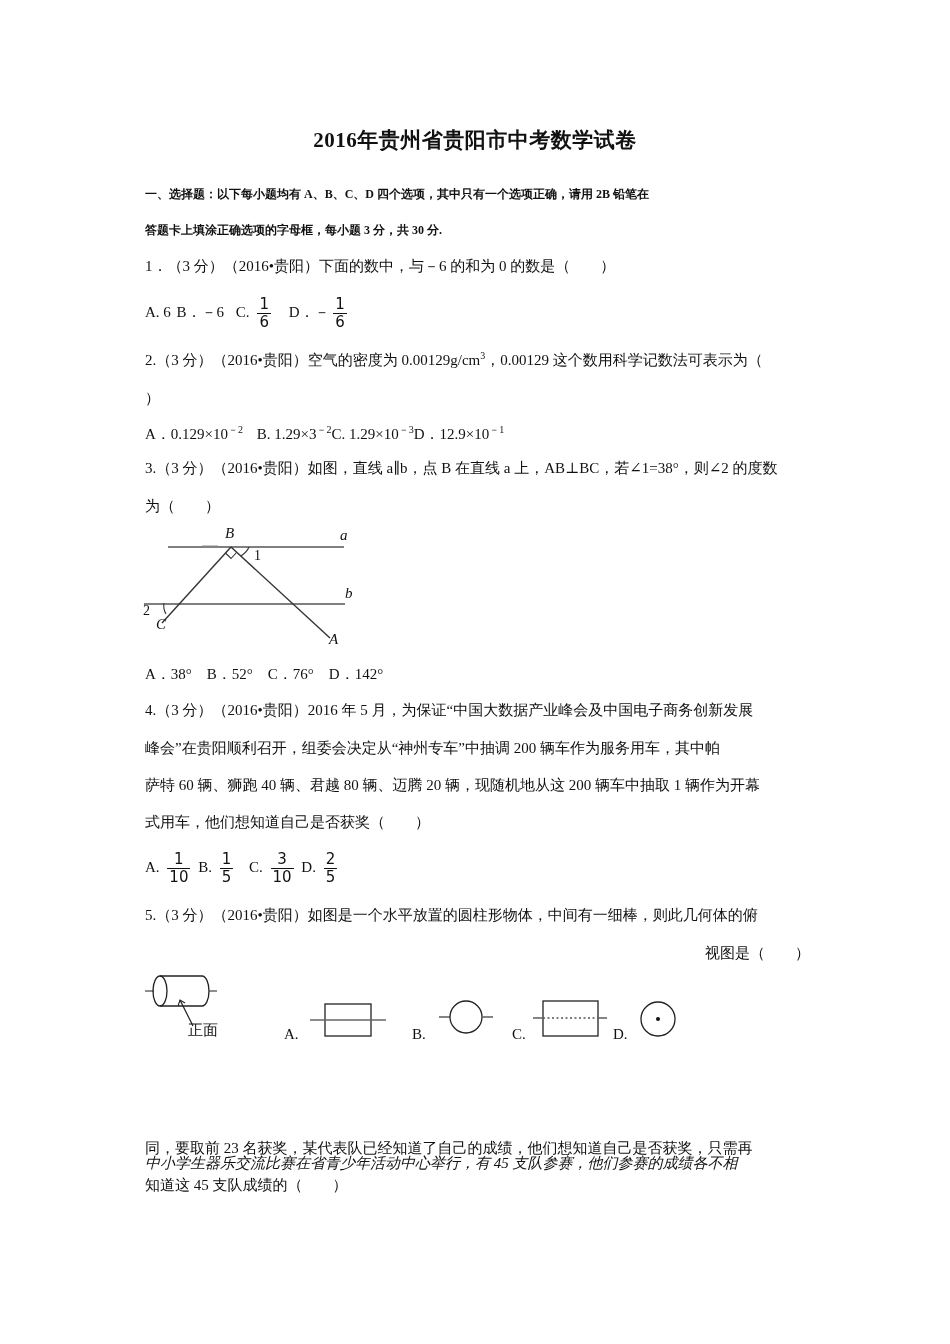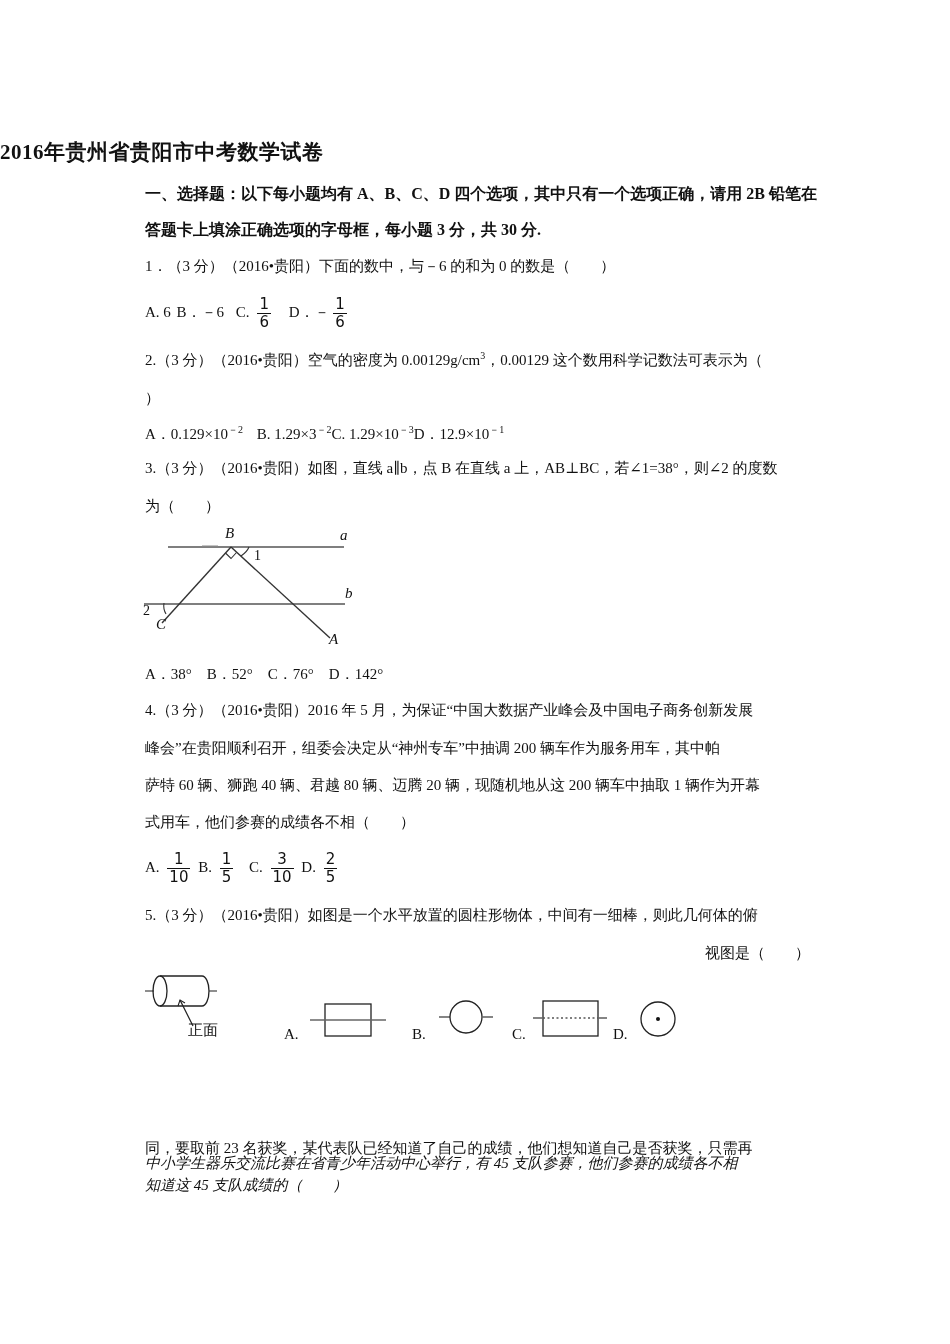--- a/index.html
+++ b/index.html
@@ -16,37 +16,37 @@
       color: #111111;
     }
     .page {
       position: absolute;
       left: 0; top: 0;
       width: 950px; height: 1344px;
     }
     .title {
       position: absolute;
       left: 0; width: 950px;
-      top: 138px;
-      text-align: left;
+      top: 126px;
+      text-align: center;
       font-size: 21px;
       font-weight: bold;
       letter-spacing: 0.5px;
     }
     .line {
       position: absolute;
       left: 145px;
       width: 665px;
       font-size: 15px;
       line-height: 20px;
       white-space: nowrap;
     }
     .section-head {
       font-weight: bold;
-      font-size: 16px;
+      font-size: 12px;
     }
     .frac {
       display: inline-block;
       vertical-align: middle;
       text-align: center;
       font-family: "DejaVu Sans", sans-serif;
       font-size: 15px;
       line-height: 17px;
       margin: 0 4px;
     }
@@ -121,21 +121,21 @@
     <span class="abs" style="left:3px; top:78px; font-size:14px;">2</span>
     <span class="abs" style="left:16px; top:91px; font-style:italic; font-size:15px;">C</span>
     <span class="abs" style="left:189px; top:106px; font-style:italic; font-size:15px;">A</span>
   </div>
 
   <div class="line" style="top:664px;">A．38°　B．52°　C．76°　D．142°</div>
 
   <div class="line" style="top:700px;">4.（3 分）（2016•贵阳）2016 年 5 月，为保证“中国大数据产业峰会及中国电子商务创新发展</div>
   <div class="line" style="top:738px;">峰会”在贵阳顺利召开，组委会决定从“神州专车”中抽调 200 辆车作为服务用车，其中帕</div>
   <div class="line" style="top:775px;">萨特 60 辆、狮跑 40 辆、君越 80 辆、迈腾 20 辆，现随机地从这 200 辆车中抽取 1 辆作为开幕</div>
-  <div class="line" style="top:812px;">式用车，他们参赛的成绩各不相（　　）</div>
+  <div class="line" style="top:812px;">式用车，他们想知道自己是否获奖（　　）</div>
   <div class="line" style="top:849px; line-height:36px;">
     <span>A.</span>
     <span class="frac">
       <span class="num">1</span>
       <span class="den">10</span>
     </span>
     <span>B.</span>
     <span class="frac">
       <span class="num">1</span>
       <span class="den">5</span>
@@ -192,15 +192,15 @@
   </svg>
 
   <span class="opt-label" style="left:613px; top:1026px;">D.</span>
   <svg style="left:638px; top:1001px;" width="40" height="40">
     <circle cx="20" cy="18" r="17" fill="none" stroke="#222" stroke-width="1.3"></circle>
     <circle cx="20" cy="18" r="2" fill="#111"></circle>
   </svg>
 
   <div class="line" style="top:1153px;font-style:italic;">中小学生器乐交流比赛在省青少年活动中心举行，有 45 支队参赛，他们参赛的成绩各不相</div>
   <div class="line" style="top:1138px;">同，要取前 23 名获奖，某代表队已经知道了自己的成绩，他们想知道自己是否获奖，只需再</div>
-  <div class="line" style="top:1175px;font-style:italic;">知道这 45 支队成绩的（　　）</div>
+  <div class="line" style="top:1175px;">知道这 45 支队成绩的（　　）</div>
 
 </div>
 
 </body></html>

